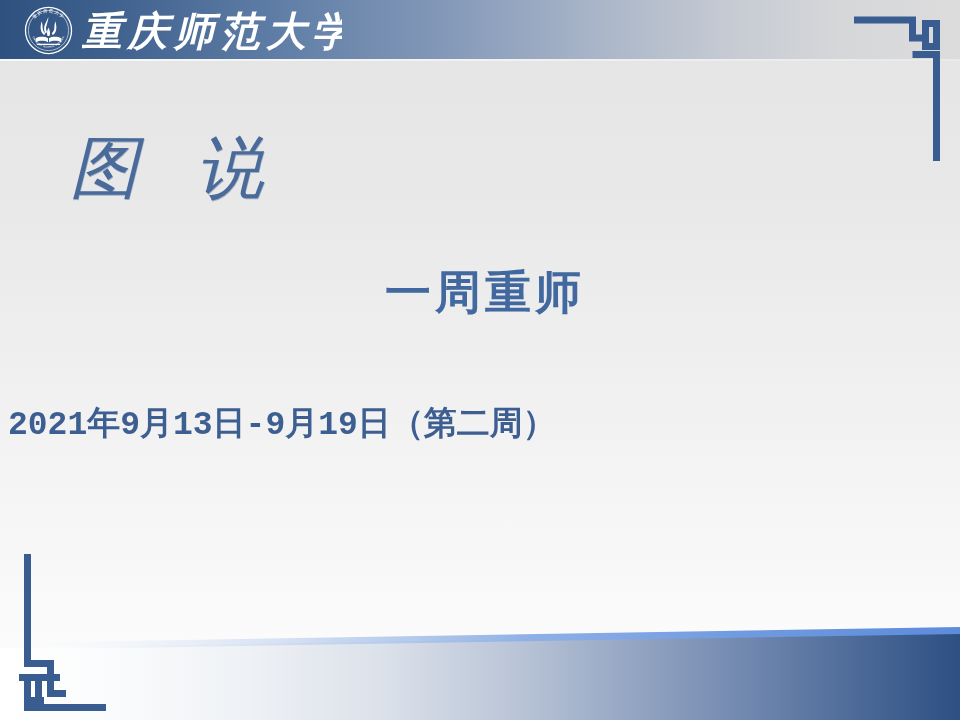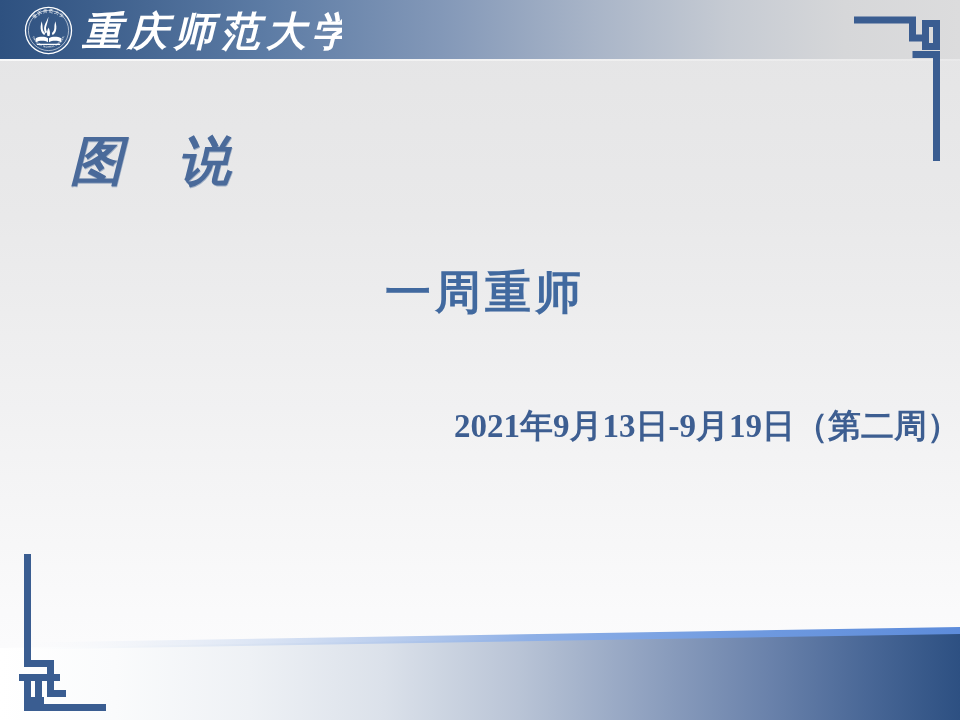--- a/index.html
+++ b/index.html
@@ -95,22 +95,22 @@
     overflow: hidden;
   }
 
   
   .tushuo {
     position: absolute;
     left: 70px;
     top: 134px;
     z-index: 10;
     font-family: "DejaVu Serif", "Liberation Serif", serif;
-    font-size: 53px;
-    font-weight: 700;
+    font-size: 68px;
+    font-weight: 400;
     letter-spacing: 18px;
     color: #4a6a9a;
     line-height: 1;
     font-style: italic;
     text-shadow: 0.5px 0.5px 0 rgba(74,106,154,0.45);
   }
 
   .main-title {
     position: absolute;
     left: 0;
@@ -126,25 +126,25 @@
     letter-spacing: 4px;
     color: #41699f;
     line-height: 1.05;
   }
 
   .date-line {
     position: absolute;
     left: 0;
     top: 408px;
     width: 960px;
-    text-align: right;
+    text-align: left;
     padding-left: 8px;
     box-sizing: border-box;
     z-index: 10;
-    font-family: Liberation Serif, serif;
+    font-family: Liberation Mono, monospace;
     font-size: 33px;
     font-weight: 700;
     letter-spacing: 0px;
     color: #3d5e91;
     line-height: 1.1;
   }
 </style>
 </head>
 <body>
 

